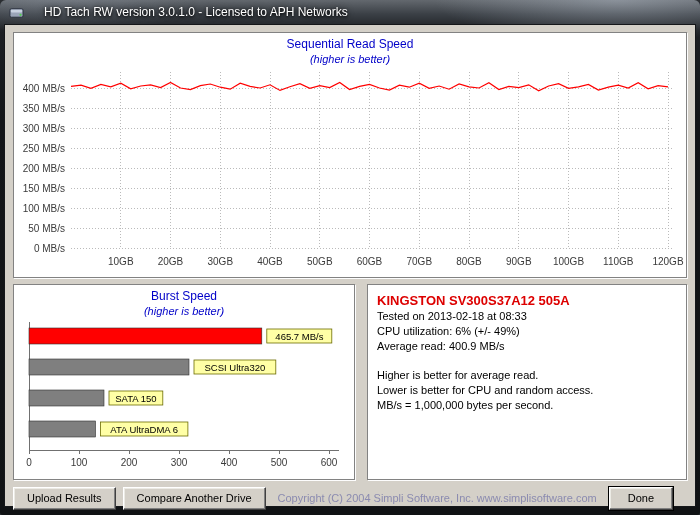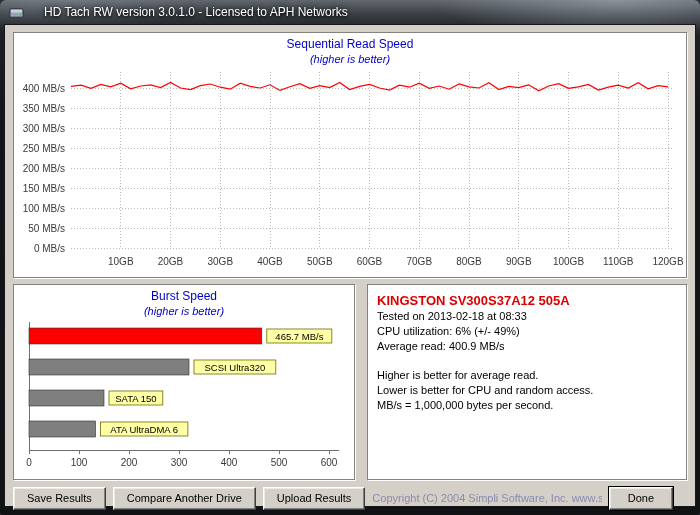--- a/index.html
+++ b/index.html
@@ -171,21 +171,20 @@
         <div>CPU utilization: 6% (+/- 49%)</div>
         <div>Average read: 400.9 MB/s</div>
         <div class="info-gap"></div>
         <div>Higher is better for average read.</div>
         <div>Lower is better for CPU and random access.</div>
         <div>MB/s = 1,000,000 bytes per second.</div>
       </div>
     </div>
 
     <div class="footer">
-      <button class="btn">Save Results</button>
+      <button class="btn">Upload Results</button>
       <button class="btn">Compare Another Drive</button>
-      <button class="btn">Upload Results</button>
       <span class="copyright">Copyright (C) 2004 Simpli Software, Inc. www.simplisoftware.com</span>
       <button class="btn default">Done</button>
     </div>
 
   </div>
 </div>
 
 </body></html>

